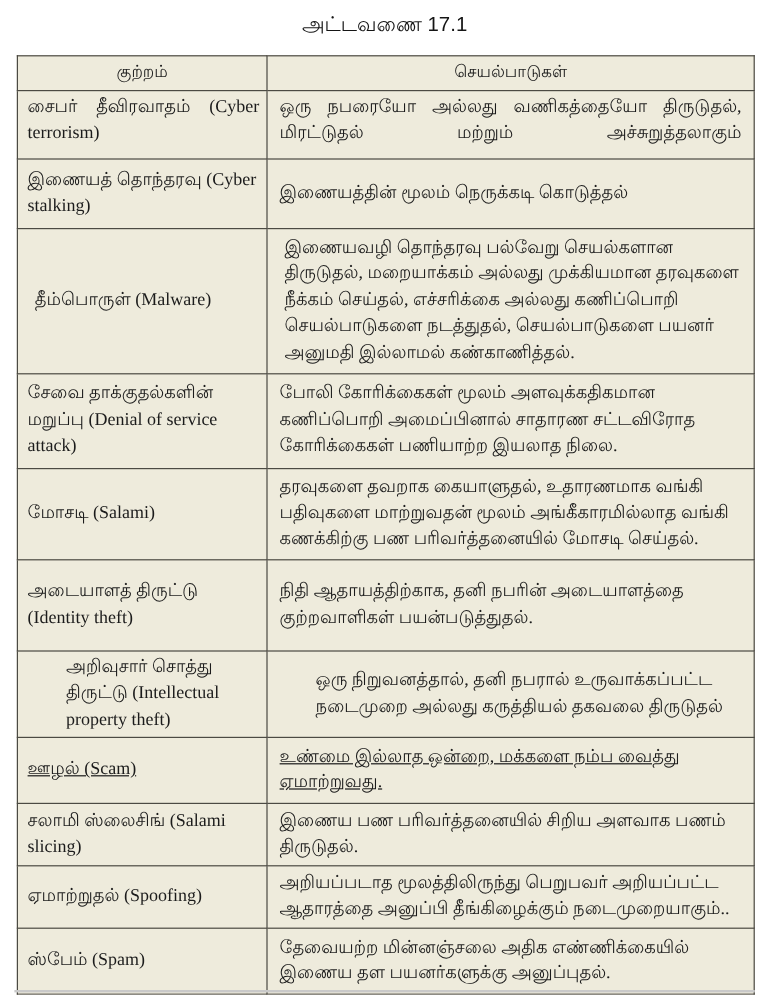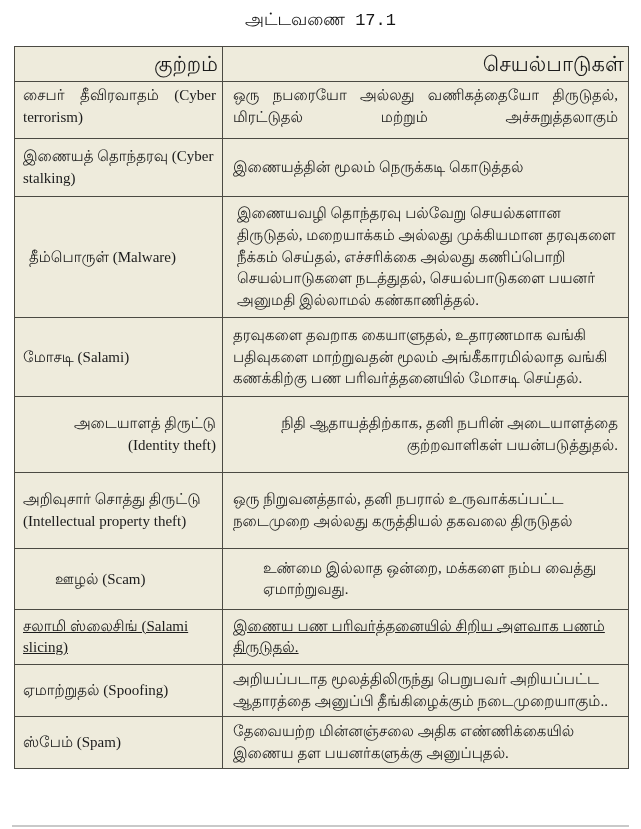--- a/index.html
+++ b/index.html
@@ -14,21 +14,21 @@
     font-family: "Liberation Serif", serif;
     color: #1b1b1b;
     overflow: hidden;
   }
   .page-title {
     margin: 0;
     padding-top: 11px;
     text-align: center;
     font-size: 17px;
     font-weight: 400;
-    font-family: Liberation Mono, monospace;
+    font-family: Liberation Sans, sans-serif;
     color: #151515;
   }
   table.crimes-table {
     position: absolute;
     top: 46px;
     left: 14px;
     width: 614px;
     border-collapse: collapse;
     background: #eeebdc;
     table-layout: fixed;
@@ -38,35 +38,35 @@
   th, td {
     border: 1.6px solid #4b4a43;
     font-weight: 400;
     font-size: 15px;
     line-height: 1.45;
     padding: 2px 9px;
     vertical-align: middle;
     word-wrap: break-word;
   }
   th {
-    text-align: right;
+    text-align: center;
     height: 24px;
-    font-size: 21px;
+    font-size: 14px;
     padding: 2px 4px;
   }
   td.crime-cell    { padding: 3px 6px 3px 8px; }
   td.activity-cell { padding: 3px 10px 3px 10px; }
   
   tbody tr:nth-child(1) td { text-align: justify; text-align-last: justify; vertical-align: top; }
   
   tbody tr:nth-child(1)  td { height: 50px; margin-top: 33px; }
   tbody tr:nth-child(2)  td { height: 51px; }
   tbody tr:nth-child(3)  td { height: 114px; padding-left: 14px; }
   tbody tr:nth-child(4)  td { height: 72px; }
-  tbody tr:nth-child(5)  td { height: 69px; text-align: right; }
+  tbody tr:nth-child(5)  td { height: 69px; }
   tbody tr:nth-child(6)  td { height: 69px; }
   tbody tr:nth-child(7)  td { height: 54px; padding-left: 40px; }
   tbody tr:nth-child(8)  td { height: 48px; text-decoration: underline; }
   tbody tr:nth-child(9)  td { height: 45px; }
   tbody tr:nth-child(10) td { height: 45px; }
   tbody tr:nth-child(11) td { height: 48px; }
   tbody tr:nth-child(12) td { height: 39px; }
   .bottom-rule {
     position: absolute;
     left: 12px;
@@ -101,20 +101,24 @@
   <tr>
     <td class="crime-cell">இணையத் தொந்தரவு (Cyber stalking)</td>
     <td class="activity-cell">இணையத்தின் மூலம் நெருக்கடி கொடுத்தல்</td>
   </tr>
 
   <tr>
     <td class="crime-cell">தீம்பொருள் (Malware)</td>
     <td class="activity-cell">இணையவழி தொந்தரவு பல்வேறு செயல்களான திருடுதல், மறையாக்கம் அல்லது முக்கியமான தரவுகளை நீக்கம் செய்தல், எச்சரிக்கை அல்லது கணிப்பொறி செயல்பாடுகளை நடத்துதல், செயல்பாடுகளை பயனர் அனுமதி இல்லாமல் கண்காணித்தல்.</td>
   </tr>
 
+  <tr>
+    <td class="crime-cell">சேவை தாக்குதல்களின் மறுப்பு (Denial of service attack)</td>
+    <td class="activity-cell">போலி கோரிக்கைகள் மூலம் அளவுக்கதிகமான கணிப்பொறி அமைப்பினால் சாதாரண சட்டவிரோத கோரிக்கைகள் பணியாற்ற இயலாத நிலை.</td>
+  </tr>
 
   <tr>
     <td class="crime-cell">மோசடி (Salami)</td>
     <td class="activity-cell">தரவுகளை தவறாக கையாளுதல், உதாரணமாக வங்கி பதிவுகளை மாற்றுவதன் மூலம் அங்கீகாரமில்லாத வங்கி கணக்கிற்கு பண பரிவர்த்தனையில் மோசடி செய்தல்.</td>
   </tr>
 
 
   <tr>
     <td class="crime-cell">அடையாளத் திருட்டு (Identity theft)</td>
     <td class="activity-cell">நிதி ஆதாயத்திற்காக, தனி நபரின் அடையாளத்தை குற்றவாளிகள் பயன்படுத்துதல்.</td>

